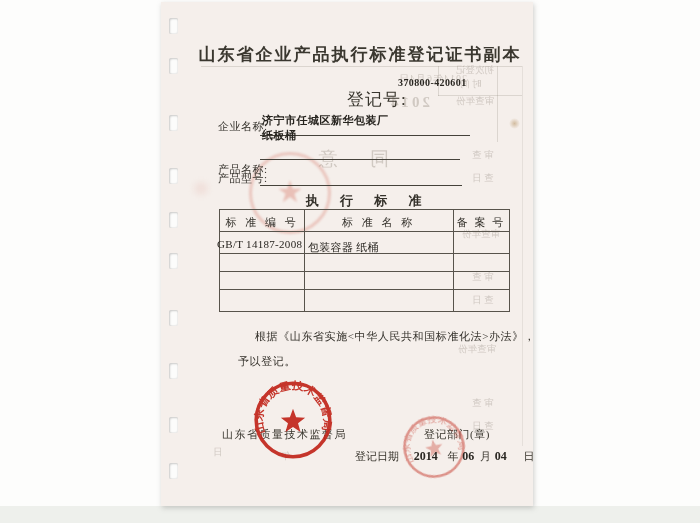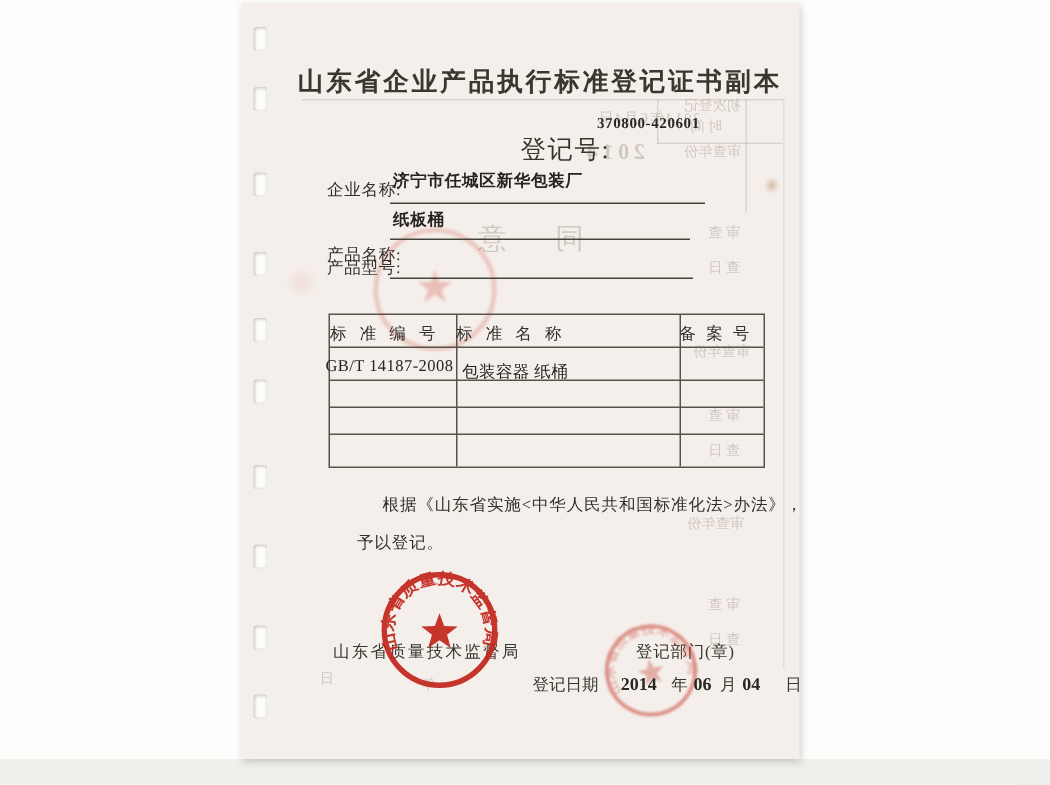--- a/index.html
+++ b/index.html
@@ -25,21 +25,21 @@
   .reg-value{left:237px;top:75px;font-size:10px;font-weight:bold;letter-spacing:.4px;color:#2a2722;}
   .f-label{font-size:11px;letter-spacing:.5px;color:#33302a;}
   .f-value{font-size:11px;font-weight:bold;letter-spacing:.5px;color:#27241f;}
   .u-line{position:absolute;height:0;border-bottom:1px solid #45423a;}
   .exec-title{left:58px;top:190px;width:289px;text-align:center;font-size:13px;font-weight:bold;
     letter-spacing:9px;padding-left:9px;box-sizing:border-box;color:#34312a;}
   .table{position:absolute;left:58px;top:207px;width:289px;height:101px;border:1px solid #57534b;}
   .vl,.hl{position:absolute;background:#57534b;}
   .vl{width:1px;top:0;height:101px;}
   .hl{height:1px;left:0;width:289px;}
-  .th{position:absolute;top:5px;text-align:left;font-size:11px;letter-spacing:3px;color:#33302a;}
+  .th{position:absolute;top:5px;text-align:center;font-size:11px;letter-spacing:3px;color:#33302a;}
   .td{position:absolute;font-size:11px;color:#27241f;letter-spacing:.3px;}
   .stmt{font-size:11px;letter-spacing:.6px;color:#33302a;}
   .issuer{left:61px;top:425px;font-size:11px;letter-spacing:1.5px;color:#38352d;}
   .dept{left:263px;top:425px;font-size:11px;letter-spacing:.5px;color:#38352d;}
   .date-row{left:194px;top:447px;font-size:11px;color:#38352d;}
   .date-row .num{font-size:12px;font-weight:bold;color:#2a2722;}
   .seal{position:absolute;}
   .seal-left{left:92px;top:378px;width:80px;height:80px;opacity:.92;filter:blur(.2px);}
   .seal-right{left:241px;top:413px;width:64px;height:64px;opacity:.5;filter:blur(.7px);transform:rotate(-12deg);}
   
@@ -105,27 +105,28 @@
 
     <div class="abs title">山东省企业产品执行标准登记证书副本</div>
     <span class="abs reg-label ink">登记号:</span>
     <span class="abs reg-value">370800-420601</span>
 
     <span class="abs f-label" style="left:57px;top:117px;">企业名称:</span>
     <span class="abs f-value" style="left:101px;top:111px;">济宁市任城区新华包装厂</span>
     <div class="u-line" style="left:99px;top:133px;width:210px;"></div>
 
     <span class="abs f-label" style="left:57px;top:143px;margin-top:17px;">产品名称:</span>
-    <span class="abs f-value" style="left:101px;top:137px;text-align:right;">纸板桶</span>
+    <span class="abs f-value" style="left:101px;top:126px;text-align:right;">纸板桶</span>
     <div class="u-line" style="left:99px;top:157px;width:200px;"></div>
 
     <span class="abs f-label" style="left:57px;top:169px;">产品型号:</span>
     <span class="abs f-value" style="left:101px;top:163px;"></span>
     <div class="u-line" style="left:99px;top:183px;width:202px;"></div>
 
+    <div class="abs exec-title">执 行 标 准</div>
 
     <div class="table">
       <div class="vl" style="left:84px;"></div>
       <div class="vl" style="left:233px;"></div>
       <div class="hl" style="top:21px;"></div>
       <div class="hl" style="top:43px;"></div>
       <div class="hl" style="top:61px;"></div>
       <div class="hl" style="top:79px;"></div>
 
       <div class="th" style="left:0;width:84px;">标 准 编 号</div>

